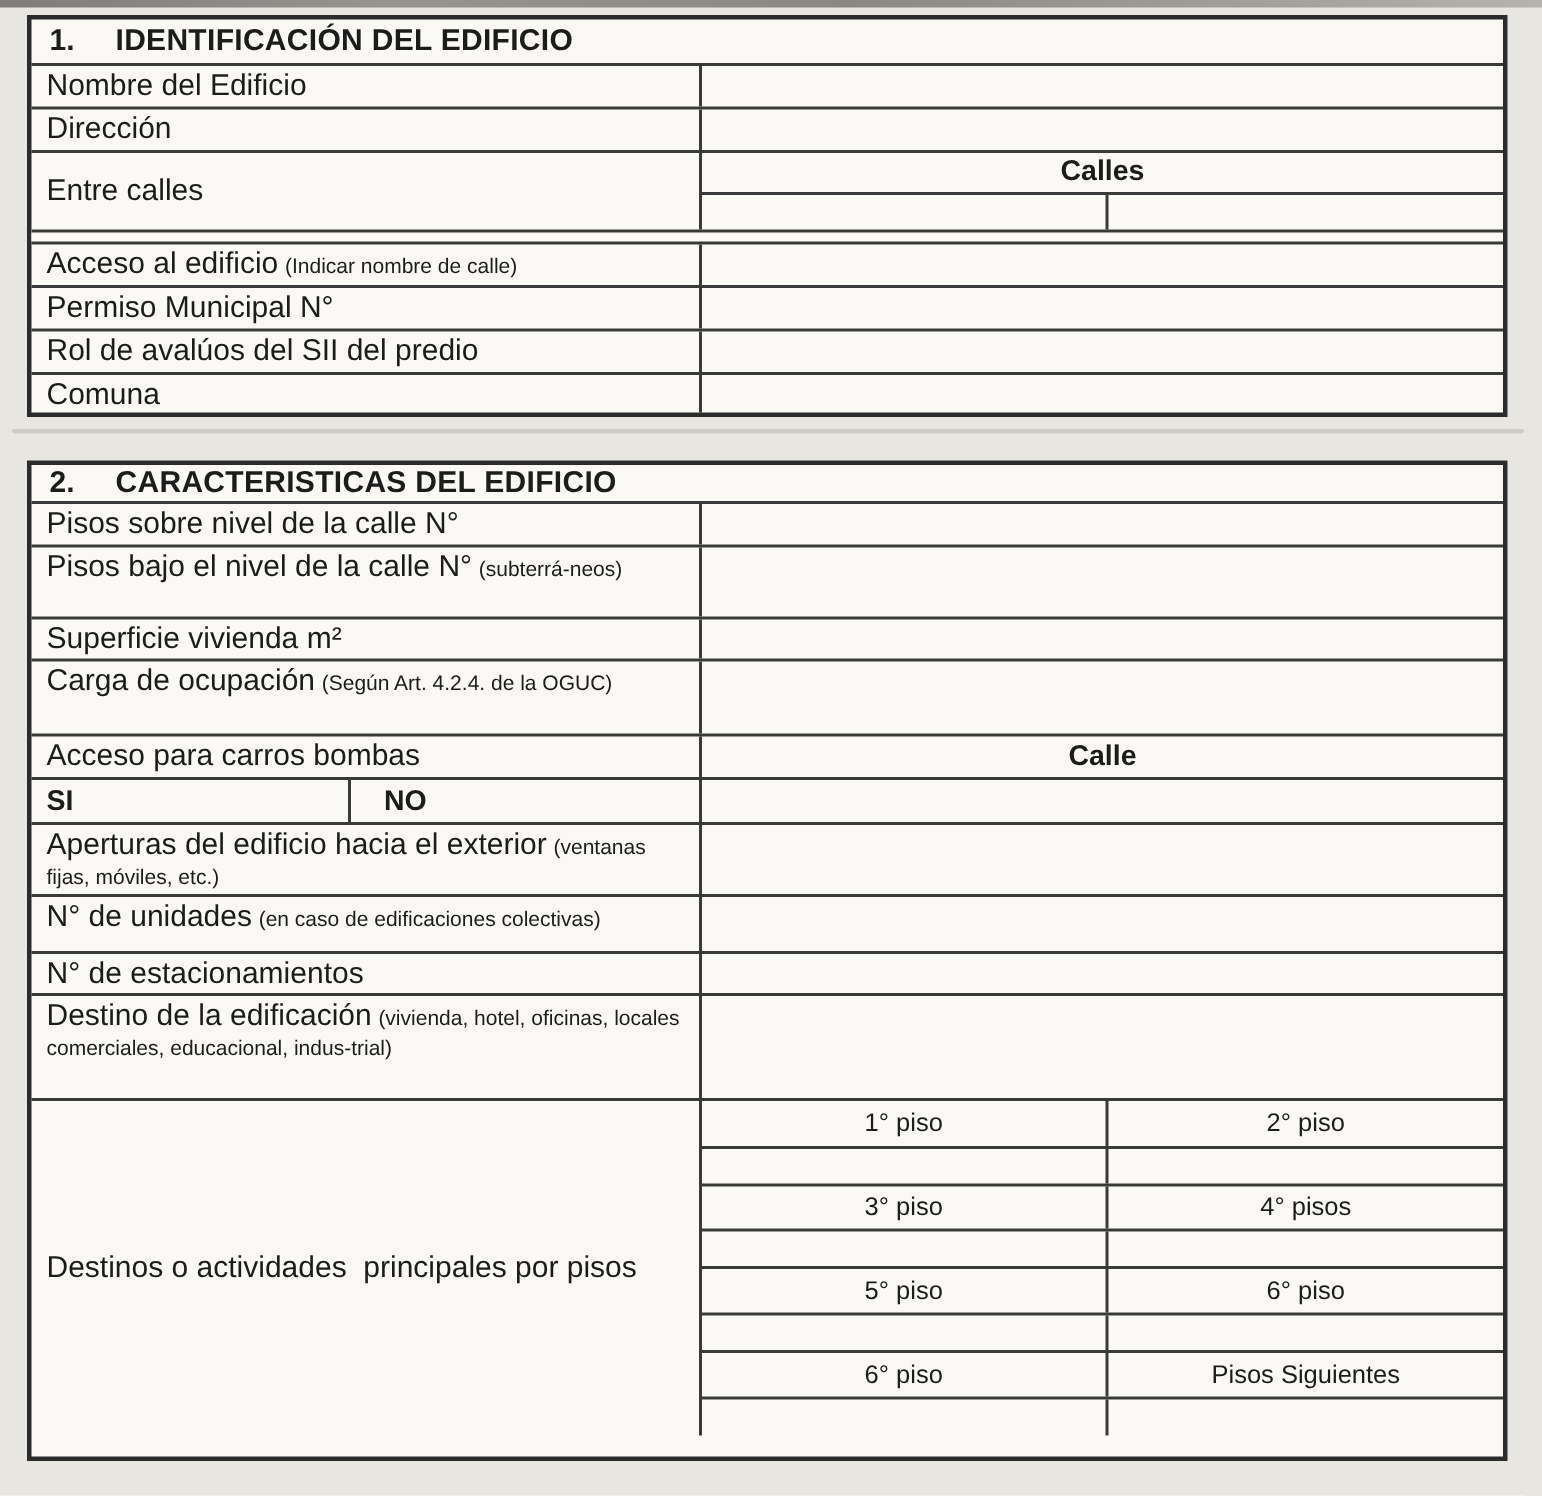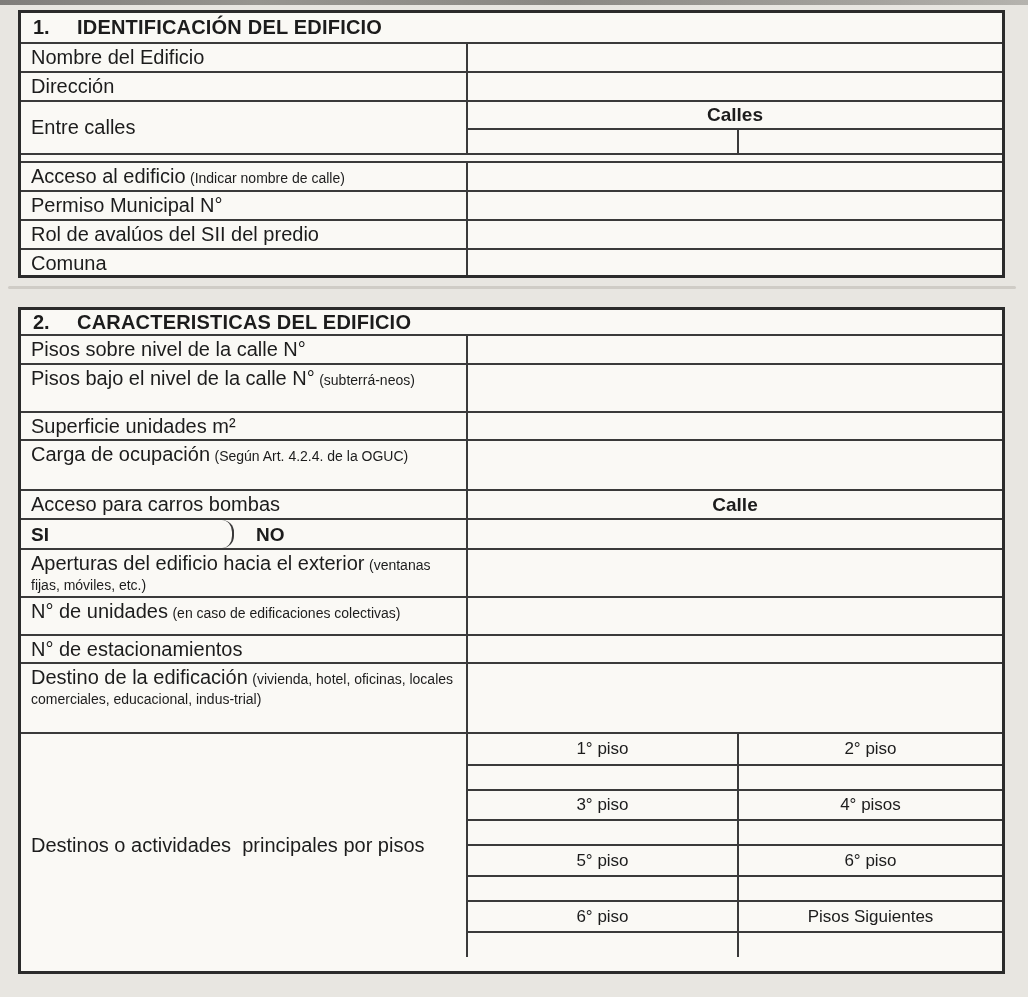--- a/index.html
+++ b/index.html
@@ -53,21 +53,21 @@
     display: flex; align-items: center; justify-content: center;
     font-weight: bold; font-size: 19px;
   }
   .splitrow { display: flex; }
   .split-l { width: 271px; flex: none; border-right: 2px solid #3a3a3a; }
   .split-r { flex: 1; }
 
   .sino { padding: 0; display: flex; }
   .si-cell {
     width: 213px; flex: none; border-right: 2px solid #3a3a3a;
-    font-weight: bold; font-size: 19px; padding: 4px 0 0 10px; border-radius: 12px;
+    font-weight: bold; font-size: 19px; padding: 4px 0 0 10px;
   }
   .no-cell { flex: 1; font-weight: bold; font-size: 19px; padding: 4px 0 0 10px; margin-left: 12px; }
 
   .floors { display: flex; flex-direction: column; height: 100%; }
   .floor-row { display: flex; border-top: 2px solid #3a3a3a; }
   .floor-row.first { border-top: none; }
   .fl { width: 271px; flex: none; border-right: 2px solid #3a3a3a; }
   .fr { flex: 1; }
   .fhdr {
     display: flex; align-items: center; justify-content: center;
@@ -152,21 +152,21 @@
 
   <div class="row" style="height:48px">
     <div class="lcell">
       <span class="lbl">Pisos bajo el nivel de la calle N°</span>
       <span class="note">(subterrá-neos)</span>
     </div>
     <div class="vcell"></div>
   </div>
 
   <div class="row" style="height:28px">
-    <div class="lcell"><span class="lbl">Superficie unidades m²</span></div>
+    <div class="lcell"><span class="lbl">Superficie vivienda m²</span></div>
     <div class="vcell"></div>
   </div>
 
   <div class="row" style="height:50px">
     <div class="lcell">
       <span class="lbl">Carga de ocupación</span>
       <span class="note">(Según Art. 4.2.4. de la OGUC)</span>
     </div>
     <div class="vcell"></div>
   </div>

